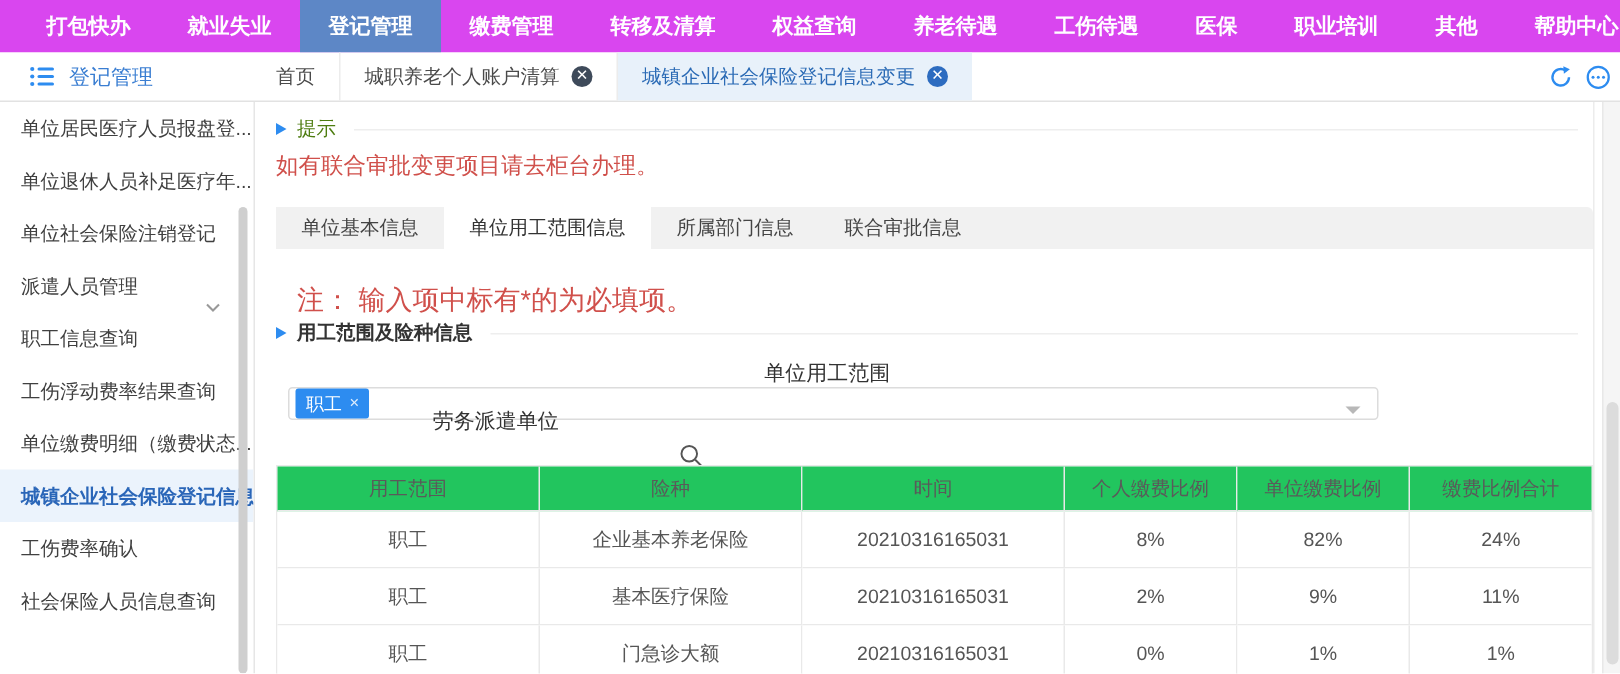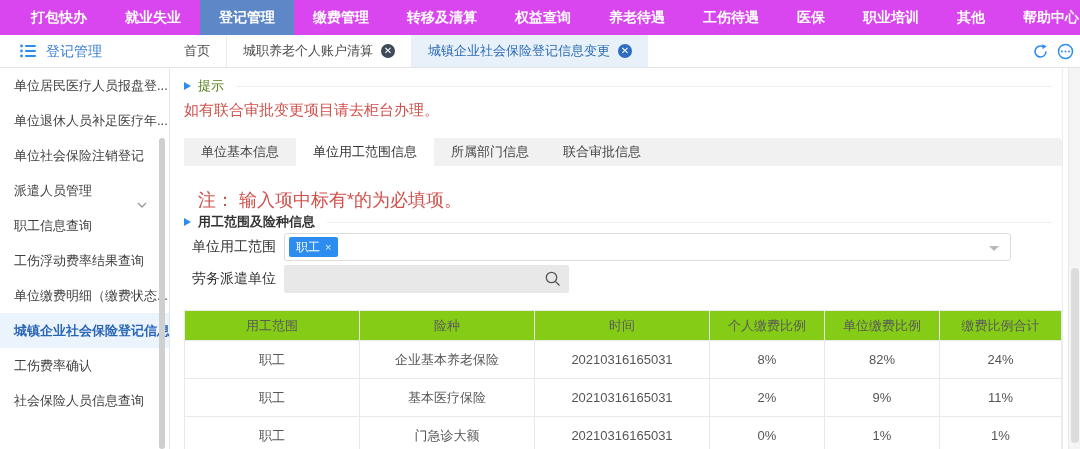--- a/index.html
+++ b/index.html
@@ -74,21 +74,21 @@
   .ctabs {
     position:absolute; left:14px; top:70px; width:878px; height:28px;
     background:#f1f1f1; display:flex; border-radius:0 4px 0 0;
   }
   .ctab {
     height:28px; line-height:28px; padding:0 17px; font-size:13px; color:#444;
     cursor:pointer; white-space:nowrap;
   }
   .ctab.active { background:#fff; color:#333; }
   .note-msg { position:absolute; left:28px; top:120px; font-size:18px; color:#d0504b; }
-  .form-row { position:absolute; left:22px; height:14px; display:flex; align-items:center; }
+  .form-row { position:absolute; left:22px; height:14px; display:flex; align-items:center;flex-direction:column; }
   .form-label { width:92px; font-size:14px; color:#333; white-space:nowrap; }
   .select-box {
     position:relative; width:727px; height:28px; border:1px solid #dcdcdc;
     border-radius:3px; background:#fff; display:flex; align-items:center;
     padding-left:4px; cursor:pointer;
   }
   .tag {
     background:#2d8cf0; color:#fff; font-size:12px; height:20px; line-height:20px;
     border-radius:2px; padding:0 7px; display:flex; align-items:center; gap:5px;
   }
@@ -108,21 +108,21 @@
     position:absolute; left:14px; top:242px; width:878px;
     display:grid; grid-template-columns:175px 175px 175px 115px 115px auto;
     border:1px solid #e9e9e9; border-bottom:none;
   }
   .th, .td {
     display:flex; align-items:center; justify-content:center;
     border-right:1px solid #e9e9e9; border-bottom:1px solid #e9e9e9;
     font-size:13px; white-space:nowrap;
   }
   .th:nth-child(6n), .td:nth-child(6n) { border-right:none; }
-  .th { height:30px; background:#84cc16; color:#5a5a5a; }
+  .th { height:30px; background:#22c55e; color:#5a5a5a; }
   .td { height:38px; color:#555; background:#fff; }
   
   .page-scroll {
     position:absolute; right:0; top:68px; width:12px; height:381px;
     background:#f5f5f5; border-left:1px solid #e8e8e8;
   }
   .page-thumb { position:absolute; left:2px; top:200px; width:8px; height:175px; background:#dcdcdc; border-radius:4px; }
 </style>
 </head>
 <body>

